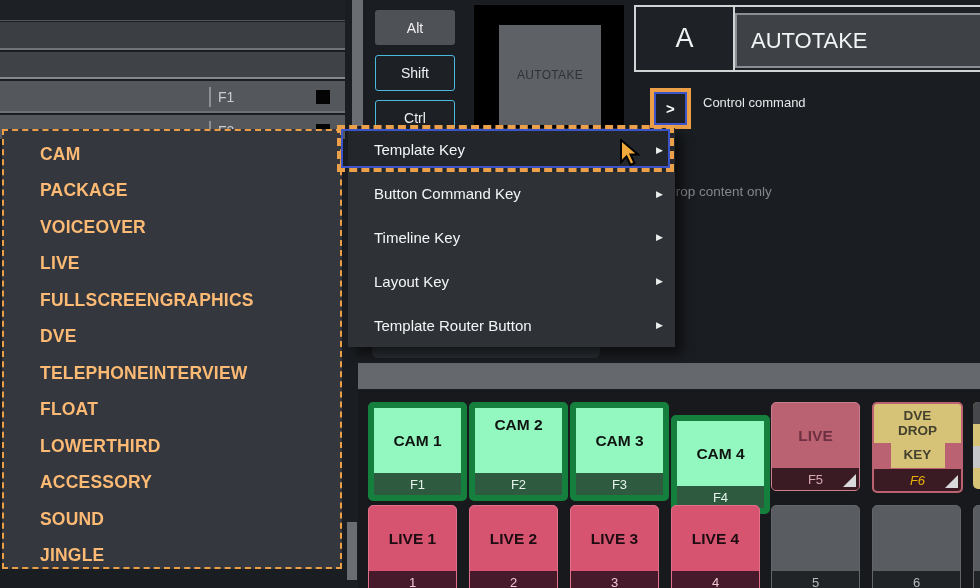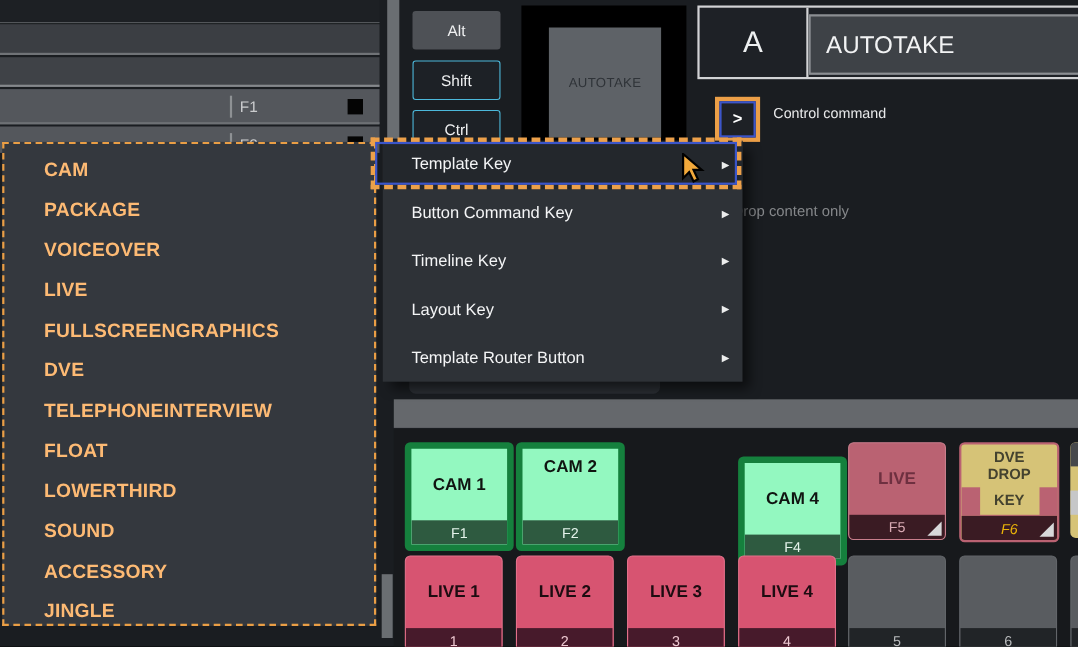--- a/index.html
+++ b/index.html
@@ -138,22 +138,22 @@
   <div class="abs typemenu">
     <div class="item">CAM</div>
     <div class="item">PACKAGE</div>
     <div class="item">VOICEOVER</div>
     <div class="item">LIVE</div>
     <div class="item">FULLSCREENGRAPHICS</div>
     <div class="item">DVE</div>
     <div class="item">TELEPHONEINTERVIEW</div>
     <div class="item">FLOAT</div>
     <div class="item">LOWERTHIRD</div>
+    <div class="item">ACCESSORY</div>
     <div class="item">SOUND</div>
-    <div class="item">ACCESSORY</div>
     <div class="item">JINGLE</div>
   </div>
 
   <div class="abs ctxmenu">
     <div class="item hl">
       <span>Template Key</span>
       <span class="arrow">▶</span>
     </div>
     <div class="item">
       <span>Button Command Key</span>
@@ -184,20 +184,24 @@
   <div class="abs grayband"></div>
   <div class="abs gridbg"></div>
 
   <div class="gbtn green" style="left:368px;top:402px;">
     <div class="main">CAM 1</div>
     <div class="foot">F1</div>
   </div>
   <div class="gbtn green" style="left:469px;top:402px;gap:32px;">
     <div class="main">CAM 2</div>
     <div class="foot">F2</div>
+  </div>
+  <div class="gbtn green" style="left:570px;top:402px;">
+    <div class="main">CAM 3</div>
+    <div class="foot">F3</div>
   </div>
   <div class="gbtn green" style="left:671px;top:402px;margin-top:13px;">
     <div class="main">CAM 4</div>
     <div class="foot">F4</div>
   </div>
   <div class="gbtn rose" style="left:771px;top:402px;">
     <div class="main">LIVE</div>
     <div class="foot">
       <span>F5</span>
       <span class="tri"></span>

